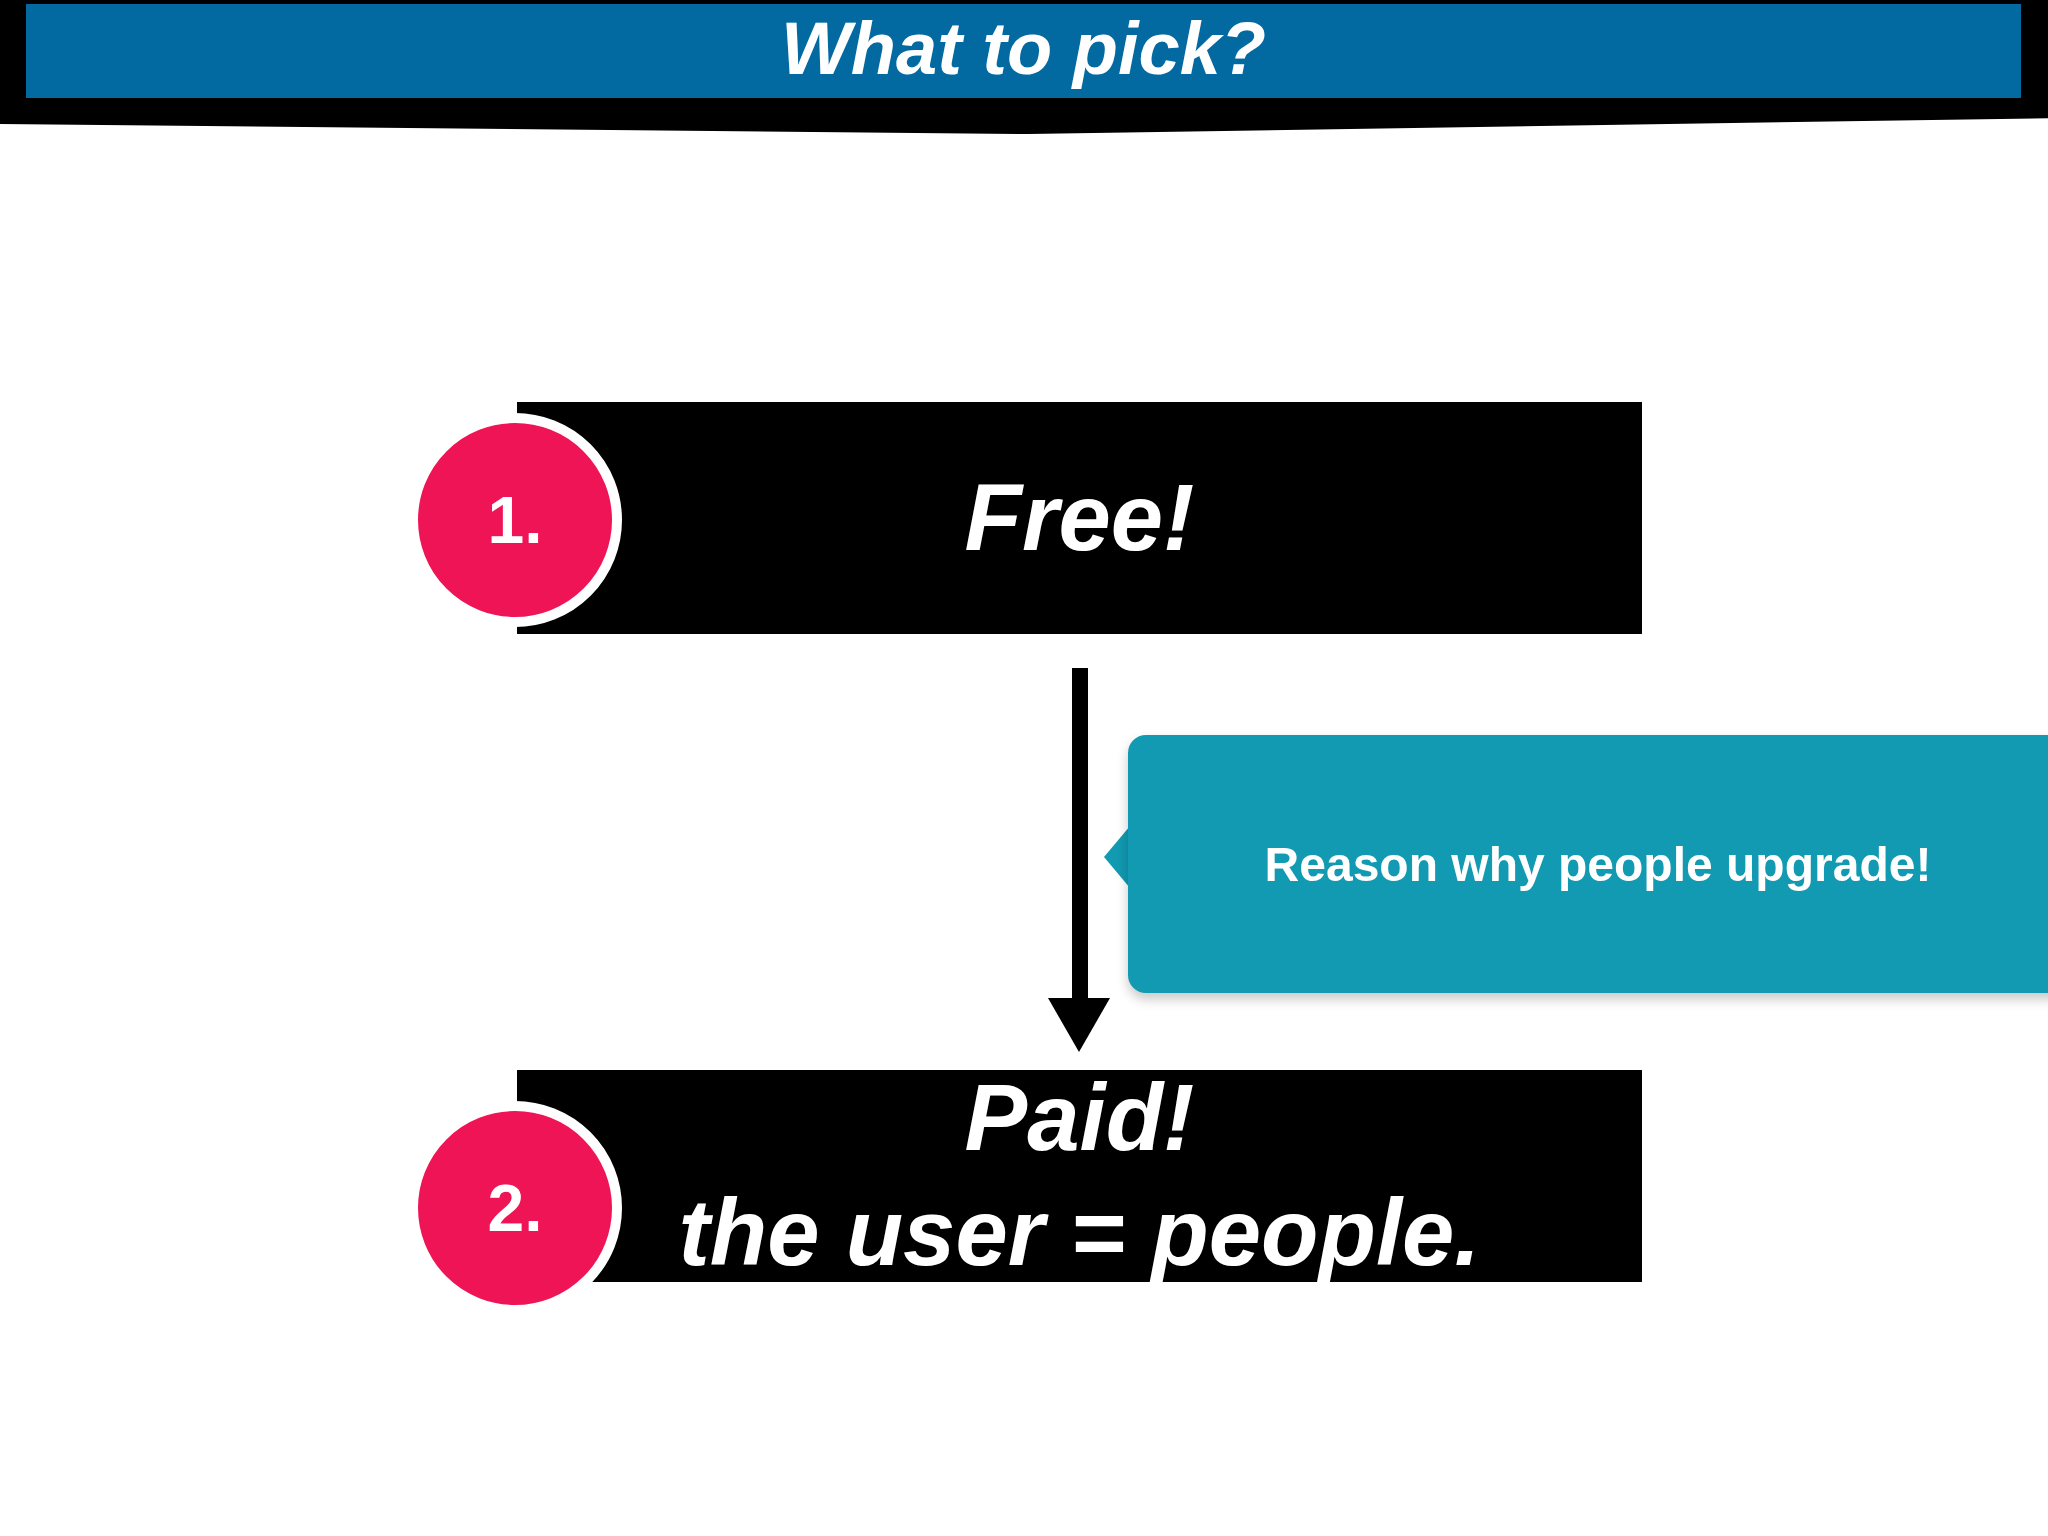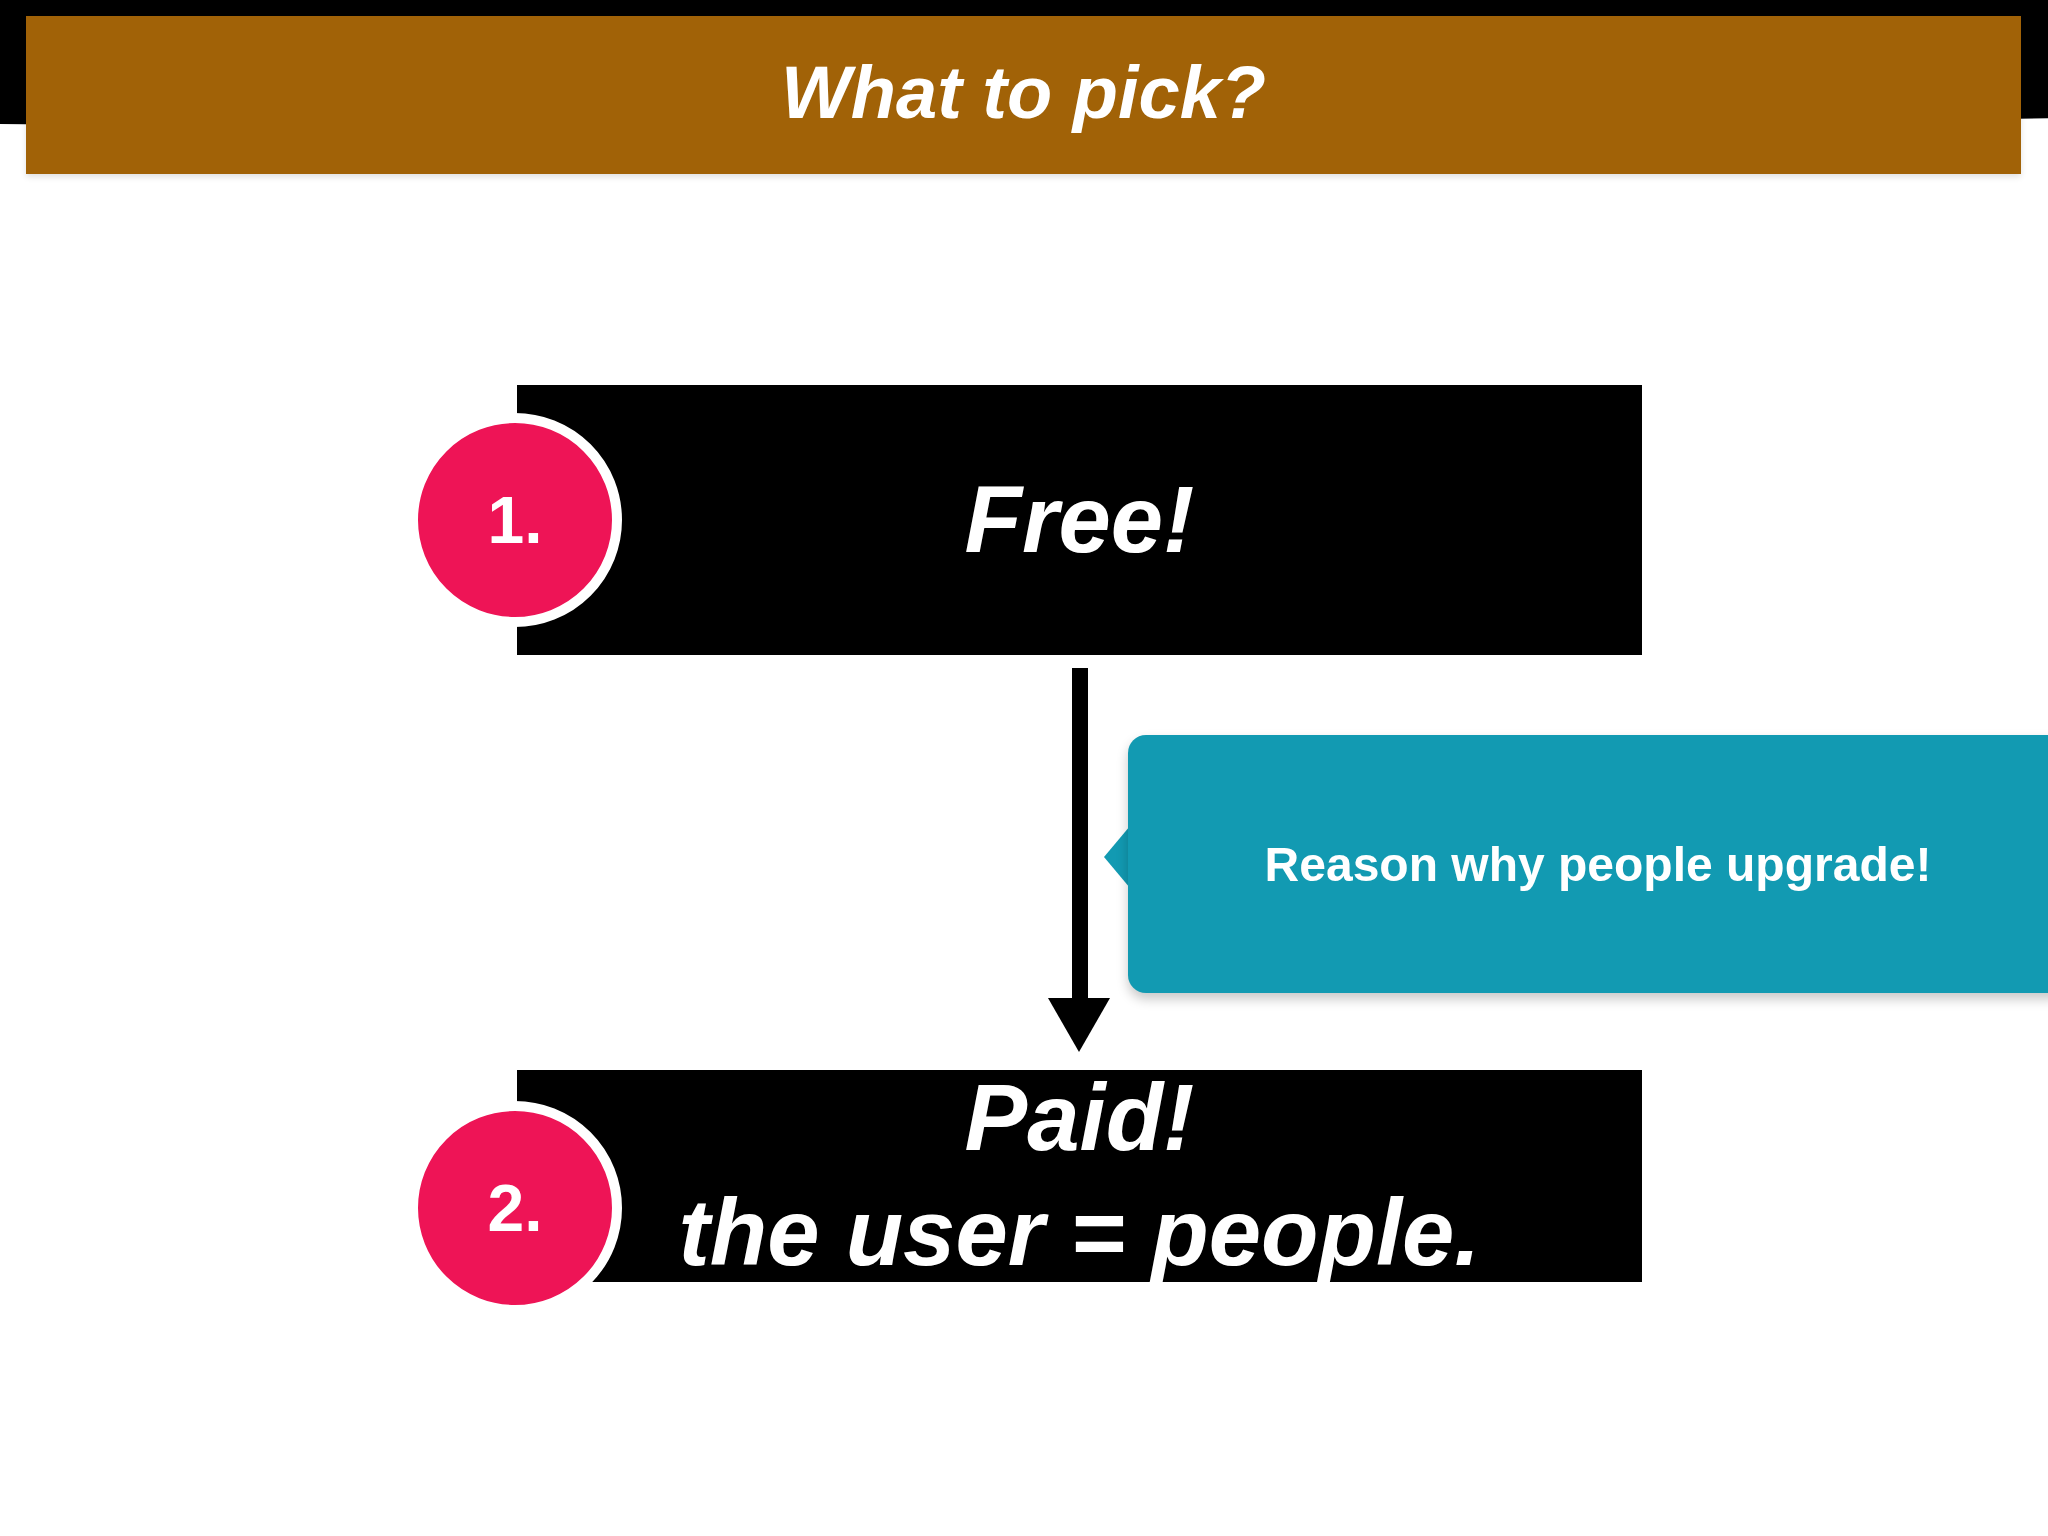--- a/index.html
+++ b/index.html
@@ -24,24 +24,24 @@
     width: 2072px;
     height: 140px;
     background: #000000;
     clip-path: polygon(0 0, 2072px 0, 2072px 118px, 1040px 134px, 0 124px);
     filter: drop-shadow(0 4px 5px rgba(0,0,0,0.30));
     z-index: 1;
   }
   .header-bar {
     position: absolute;
     left: 26px;
-    top: 16px;
+    top: 4px;
     width: 1995px;
-    height: 158px;
-    background: #a16207;
+    height: 94px;
+    background: #0369a1;
     display: flex;
     align-items: center;
     justify-content: center;
     box-shadow: 0 3px 6px rgba(0,0,0,0.12);
     z-index: 2;
   }
   .header-title {
     color: #ffffff;
     font-size: 74px;
     font-weight: bold;
@@ -57,21 +57,21 @@
     width: 1125px;
     background: #000000;
     color: #ffffff;
     display: flex;
     flex-direction: column;
     align-items: center;
     justify-content: center;
     text-align: center;
     z-index: 3;
   }
-  .option-box.free { top: 385px; height: 270px; }
+  .option-box.free { top: 402px; height: 232px; }
   .option-box.paid { top: 1070px; height: 212px; }
   .option-title {
     font-size: 94px;
     font-weight: bold;
     font-style: italic;
     line-height: 1.22;
   }
   .option-subtitle {
     font-size: 94px;
     font-weight: bold;

